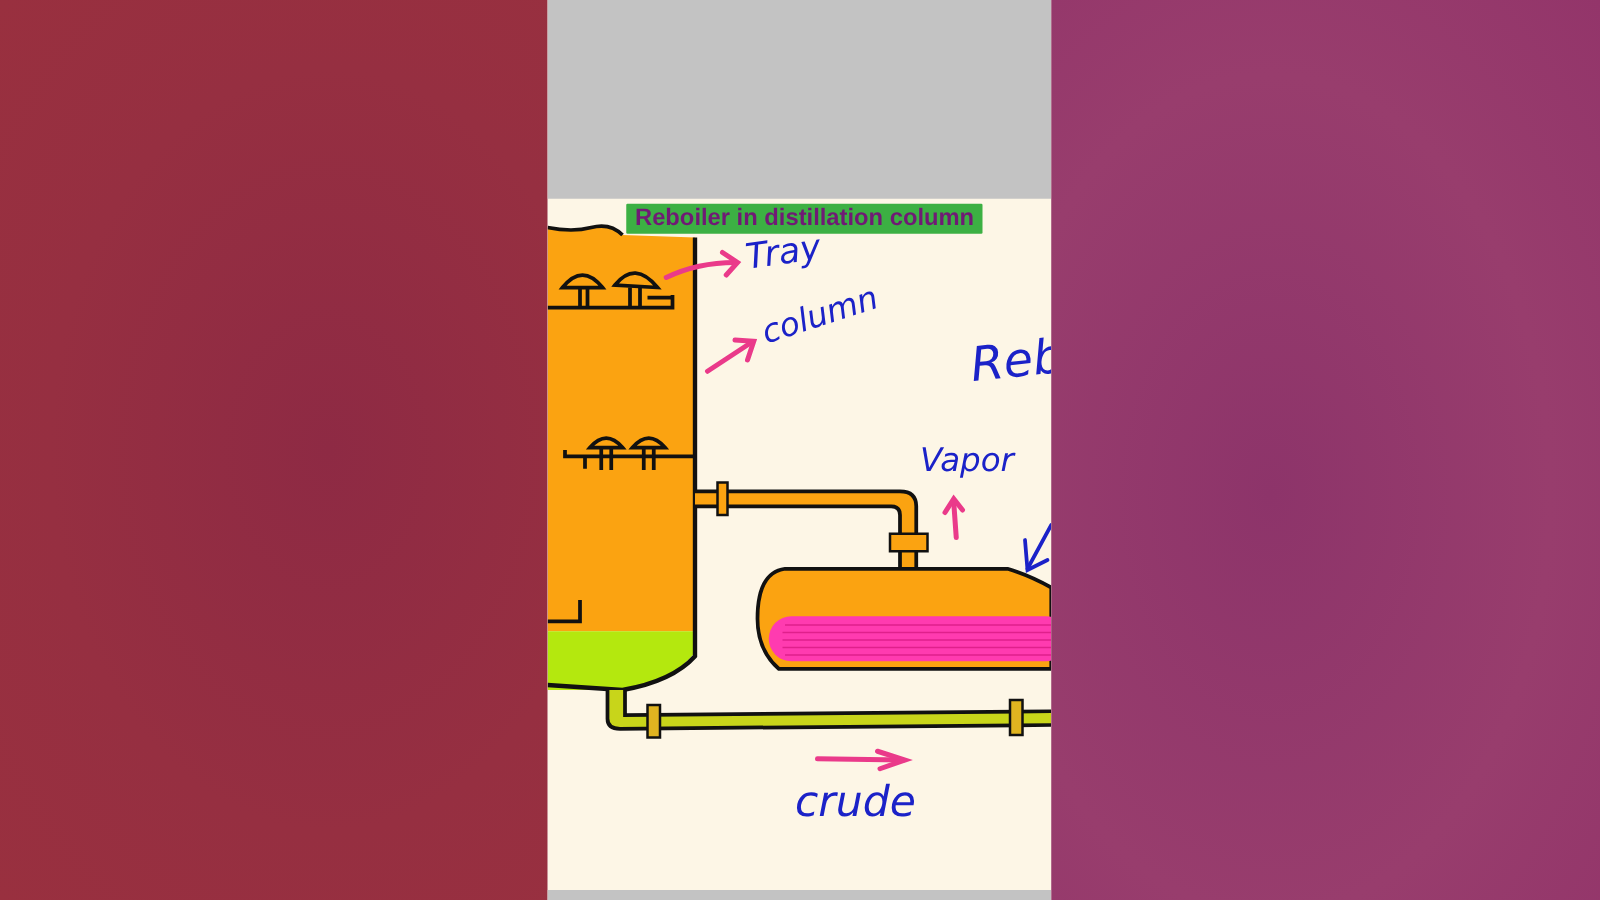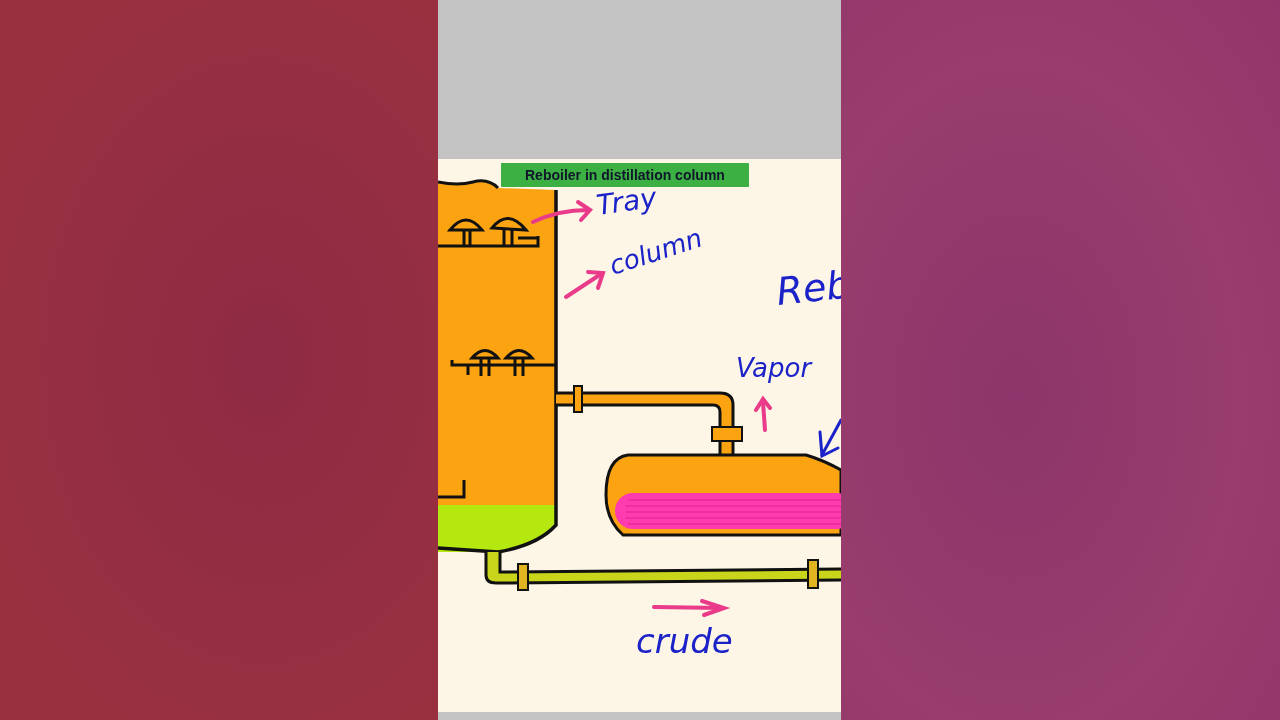--- a/index.html
+++ b/index.html
@@ -6,22 +6,22 @@
   body{width:1280px;height:720px;overflow:hidden;position:relative;
        background:linear-gradient(90deg,#972f42 0%,#922c45 25%,#8f2e52 33%,#973a68 50%,#963a6c 70%,#8f346a 100%);
        font-family:"Liberation Sans",sans-serif;}
   .side-left{position:absolute;left:0;top:0;width:438px;height:720px;
        background:radial-gradient(ellipse at 60% 50%,#8e2a44 0%,#962f41 60%,#99303f 100%);}
   .side-right{position:absolute;left:841px;top:0;width:439px;height:720px;
        background:radial-gradient(ellipse at 40% 55%,#8d346a 0%,#983d6d 60%,#93356a 100%);}
   .frame{position:absolute;left:438px;top:0;width:403px;height:720px;background:#fdf6e6;overflow:hidden;}
   .top-bar{position:absolute;left:0;top:0;width:403px;height:159px;background:#c3c3c3;}
   .bottom-bar{position:absolute;left:0;top:712px;width:403px;height:8px;background:#c3c3c3;}
-  .title-badge{position:absolute;left:63px;top:163px;height:24px;padding:0 24px;
-       background:#3cb043;color:#0f172a;font-weight:bold;font-size:14px;line-height:24px;
+  .title-badge{position:absolute;left:63px;top:163px;height:24px;padding:0 7px;
+       background:#3cb043;color:#701a75;font-weight:bold;font-size:19px;line-height:24px;
        white-space:nowrap;border-radius:1px;}
   svg.diagram{position:absolute;left:0;top:0;}
   .hand{font-family:"DejaVu Sans",sans-serif;fill:#1b22c8;}
 </style>
 </head>
 <body>
 
 <div class="side-left"></div>
 <div class="side-right"></div>
 

